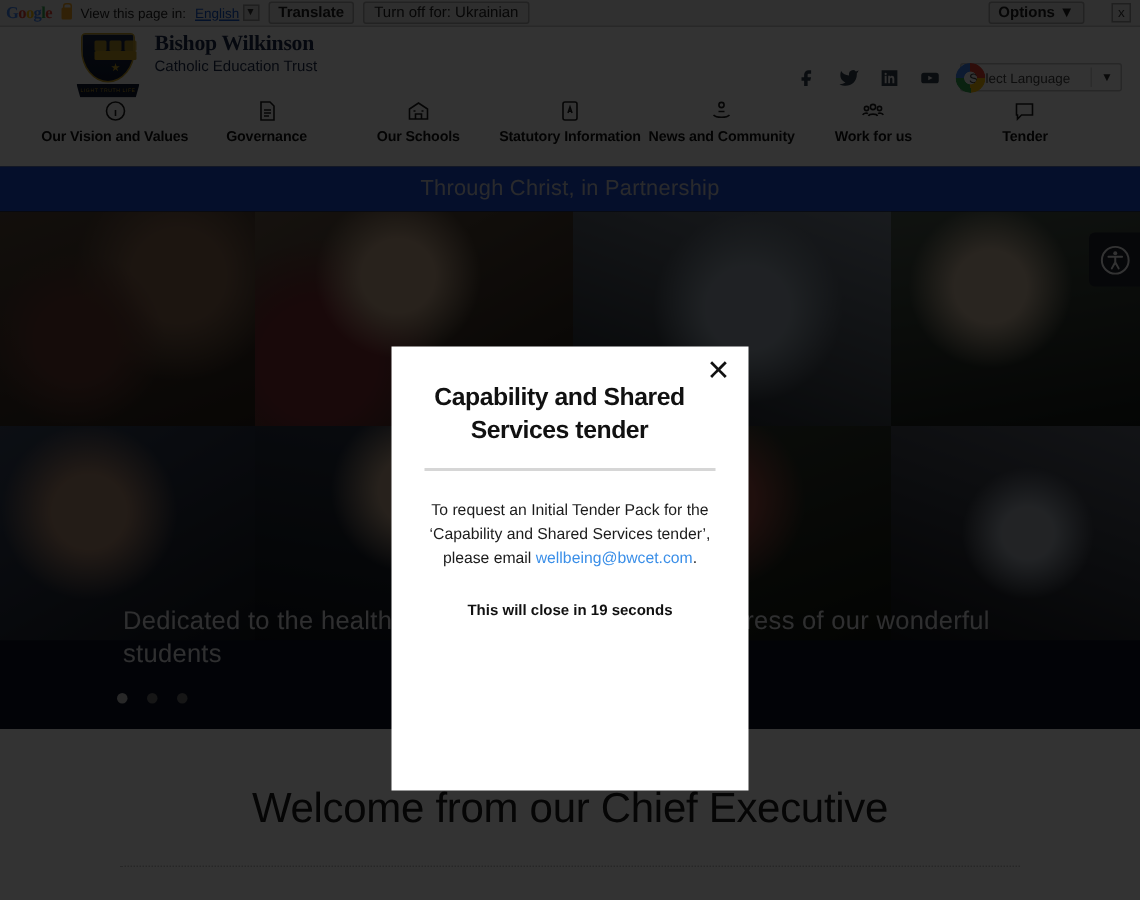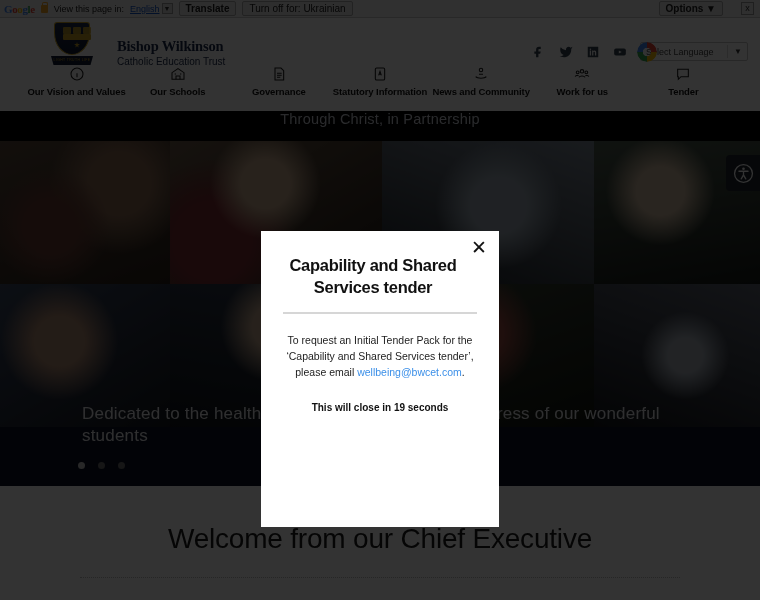--- a/index.html
+++ b/index.html
@@ -31,21 +31,21 @@
   .gt-btn.plain{ font-weight:normal; }
   #gt-right{ margin-left:auto; display:flex; align-items:center; gap:18px; padding-right:2px;}
   #gt-close{ border:1px solid #999; background:#e8e8e8; width:13px;height:13px;
              font-size:9px;line-height:11px;text-align:center;color:#333;cursor:pointer;}
 
   
   #site-header{
     position:absolute; top:18px; left:0; width:760px; height:93px;
     background:#ffffff;
   }
-  #brand{ position:absolute; left:50px; top:3px; display:flex; align-items:flex-end; gap:23px; }
+  #brand{ position:absolute; left:50px; top:3px; display:flex; align-items:flex-start; gap:9px; }
   .crest{ width:44px; height:46px; position:relative; }
   .crest .shield{
     position:absolute; left:4px; top:1px; width:36px; height:33px;
     background:linear-gradient(#1b2a4a,#101b33);
     border:1.5px solid #c9a227;
     border-radius:3px 3px 18px 18px / 3px 3px 22px 22px;
   }
   .crest .band{ position:absolute;left:8px;top:11px;width:28px;height:6px;background:#c9a227;border-radius:1px;}
   .crest .quad{position:absolute;left:8px;top:3.5px;width:28px;height:7px;display:flex;gap:2px;}
   .crest .quad i{flex:1;background:#c9a227;opacity:.85;border-radius:1px;}
@@ -81,21 +81,21 @@
     display:flex; padding:0 26px;
   }
   .navitem{ flex:1; display:flex; flex-direction:column; align-items:center; gap:4px; cursor:pointer;}
   .navitem .ico{ height:18px; display:flex; align-items:flex-end; }
   .navitem .ico svg{ width:16px;height:16px; fill:none; stroke:#1d1d1d; stroke-width:1.6;}
   .navitem .lbl{ font-size:9.5px; font-weight:bold; color:#111; text-align:center; line-height:11px; letter-spacing:-.1px;}
 
   
   #banner{
     position:absolute; top:111px; left:0; width:760px; height:30px;
-    background:#000000; color:#cfd3dc; display:flex; align-items:flex-start; justify-content:center;
+    background:#1d4ed8; color:#cfd3dc; display:flex; align-items:center; justify-content:center;
     font-size:14.5px; letter-spacing:.2px;
   }
 
   
   #hero{ position:absolute; top:141px; left:0; width:760px; height:345px; background:#0c1326; overflow:hidden;}
   #collage{ position:absolute; inset:0; display:grid;
             grid-template-columns: 170px 212px 212px 166px;
             grid-template-rows: 143px 143px; }
   .ph{ position:relative; overflow:hidden; }
   .ph .g{ position:absolute; inset:0; }
@@ -221,34 +221,34 @@
         <svg viewBox="0 0 24 24">
             <circle cx="12" cy="12" r="9"></circle>
             <path d="M12 11v6M12 7.4v.2"></path>
           </svg>
       </span>
       <span class="lbl">Our Vision and Values</span>
     </div>
     <div class="navitem">
       <span class="ico">
         <svg viewBox="0 0 24 24">
+            <path d="M6 3h9l4 4v14H6z"></path>
+            <path d="M9 11h7M9 14h7M9 17h5"></path>
+          </svg>
+      </span>
+      <span class="lbl">Governance</span>
+    </div>
+    <div class="navitem">
+      <span class="ico">
+        <svg viewBox="0 0 24 24">
             <path d="M3 20V10l9-6 9 6v10z"></path>
             <path d="M9 20v-5h6v5M7 12h2M15 12h2"></path>
           </svg>
       </span>
       <span class="lbl">Our Schools</span>
-    </div>
-    <div class="navitem">
-      <span class="ico">
-        <svg viewBox="0 0 24 24">
-            <path d="M6 3h9l4 4v14H6z"></path>
-            <path d="M9 11h7M9 14h7M9 17h5"></path>
-          </svg>
-      </span>
-      <span class="lbl">Governance</span>
     </div>
     <div class="navitem">
       <span class="ico">
         <svg viewBox="0 0 24 24">
             <rect x="5" y="3" width="14" height="18" rx="2"></rect>
             <path d="M10 14l2-6 2 6M10.6 12.3h2.8"></path>
           </svg>
       </span>
       <span class="lbl">Statutory Information</span>
     </div>

